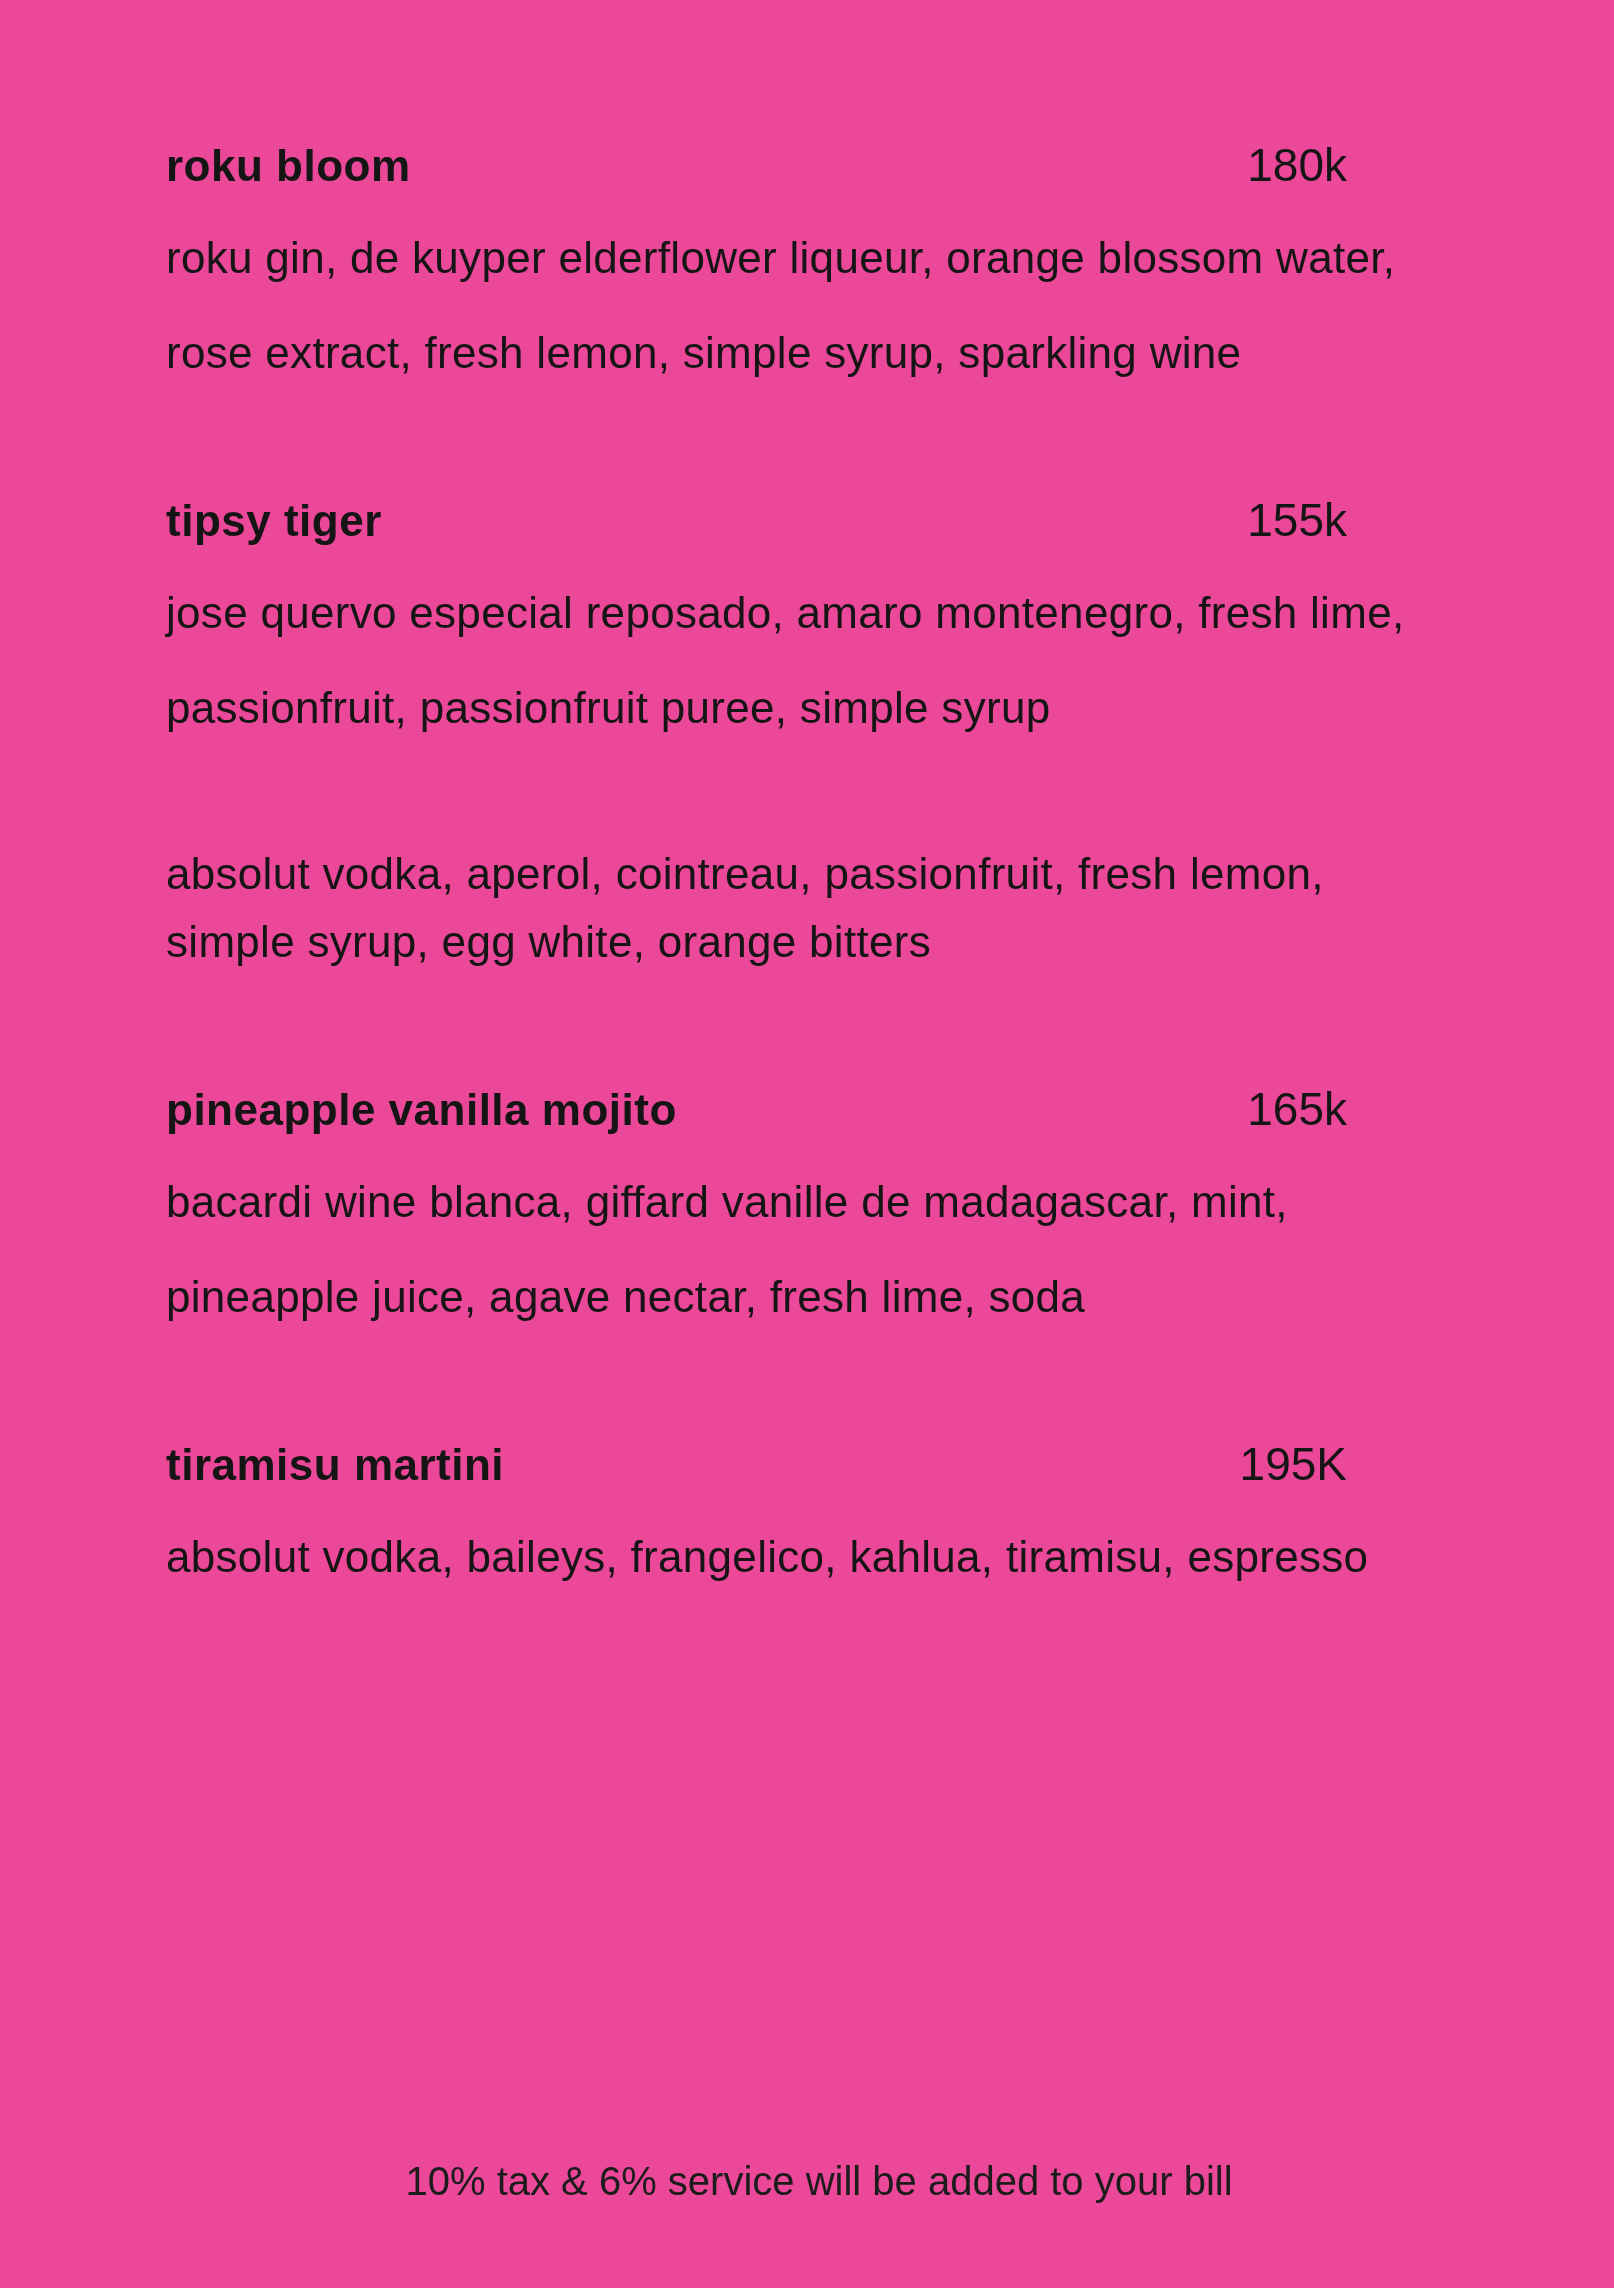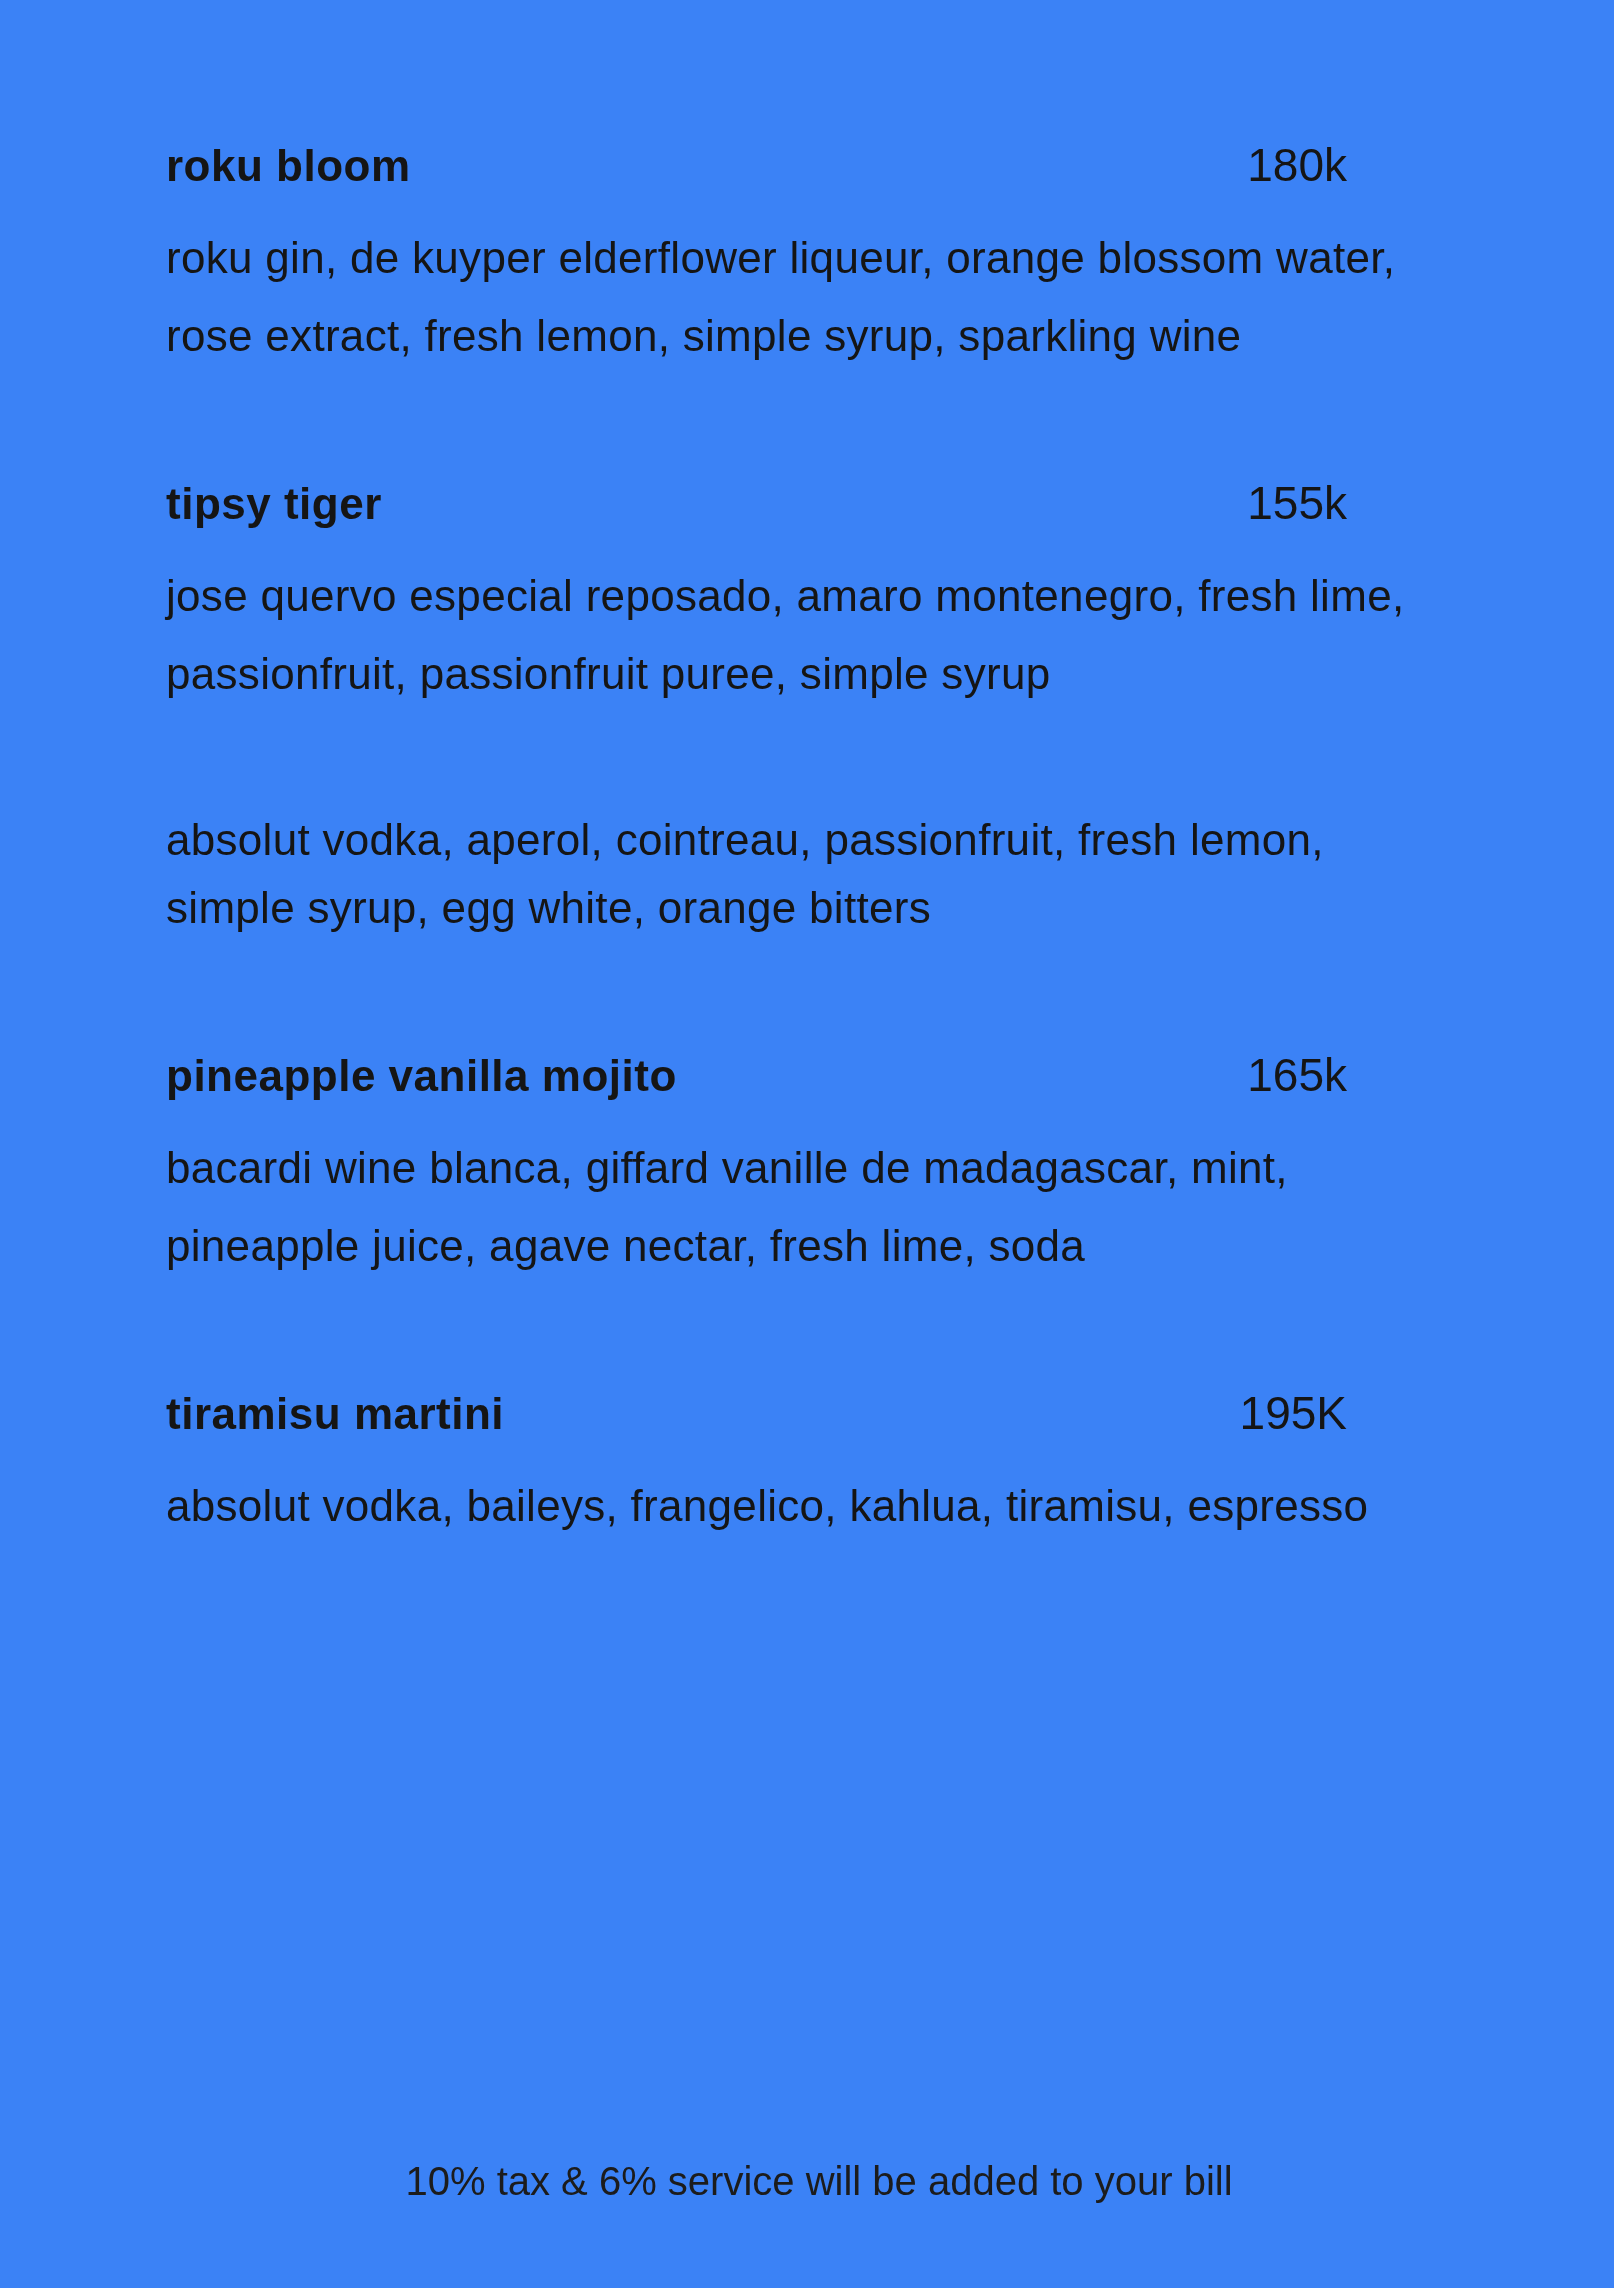--- a/index.html
+++ b/index.html
@@ -1,21 +1,21 @@
 <!DOCTYPE html>
 <html style="font-size:14.8px"><head>
 <meta charset="utf-8">
 <style>
   html, body { margin: 0; padding: 0; background: #e8e8e8; }
   .page {
     position: relative;
     width: 1614px;
     height: 2289px;
     margin: 0 auto;
-    background: #3b82f6;
+    background: #ec4899;
     color: #151515;
     font-family: "Liberation Sans", sans-serif;
     overflow: hidden;
   }
   .menu {
     position: absolute;
     left: 166px;
     top: 138px;
     right: 0;
   }
@@ -31,21 +31,21 @@
   }
   .item-name  { font-size: 44px; font-weight: 700; letter-spacing: 0.5px; }
   .item-price { font-size: 46px; font-weight: 400; }
   .ing {
     font-size: 44px;
     line-height: 51px;
     white-space: nowrap;
     letter-spacing: 0.3px;
   }
   .ing.first  { margin-top: 39px; }   
-  .ing.second { margin-top: 27px; }
+  .ing.second { margin-top: 44px; }
   .item.tight .ing.second { margin-top: 16.6px; } 
   .footer-note {
     position: absolute;
     left: 0;
     right: 0;
     top: 2158px;
     text-align: center;
     font-size: 40px;
     line-height: 46px;
     color: #1c1c1c;

